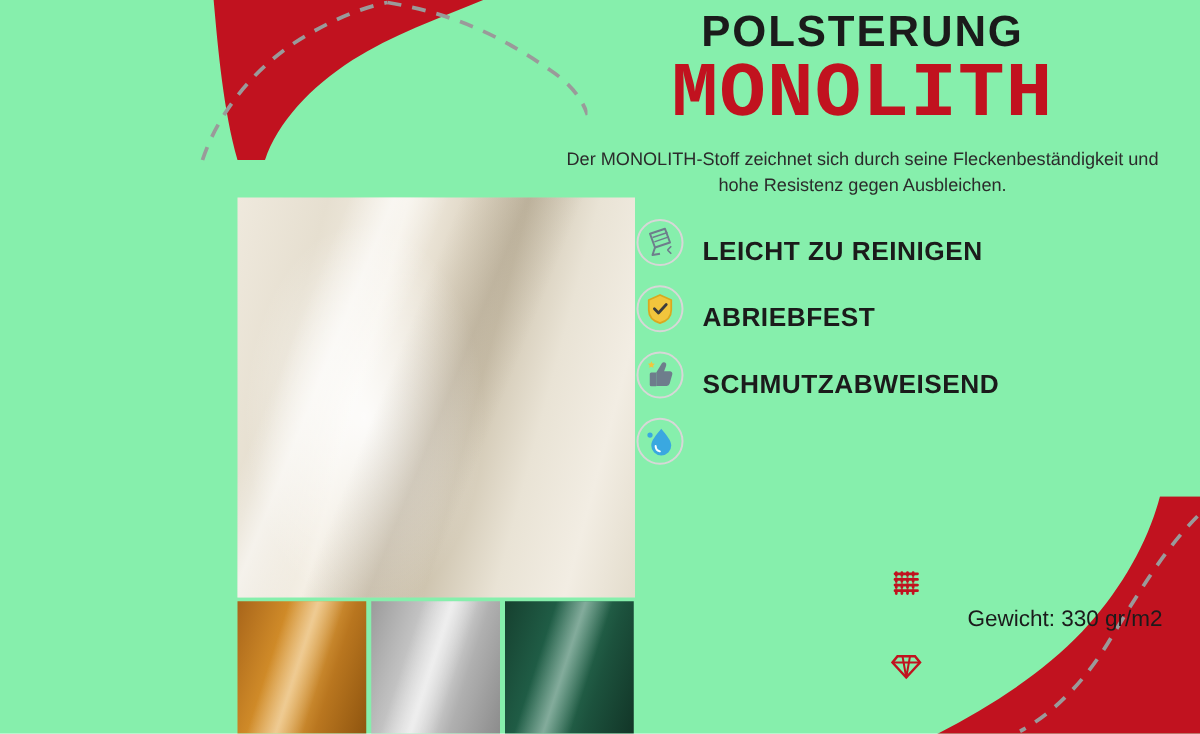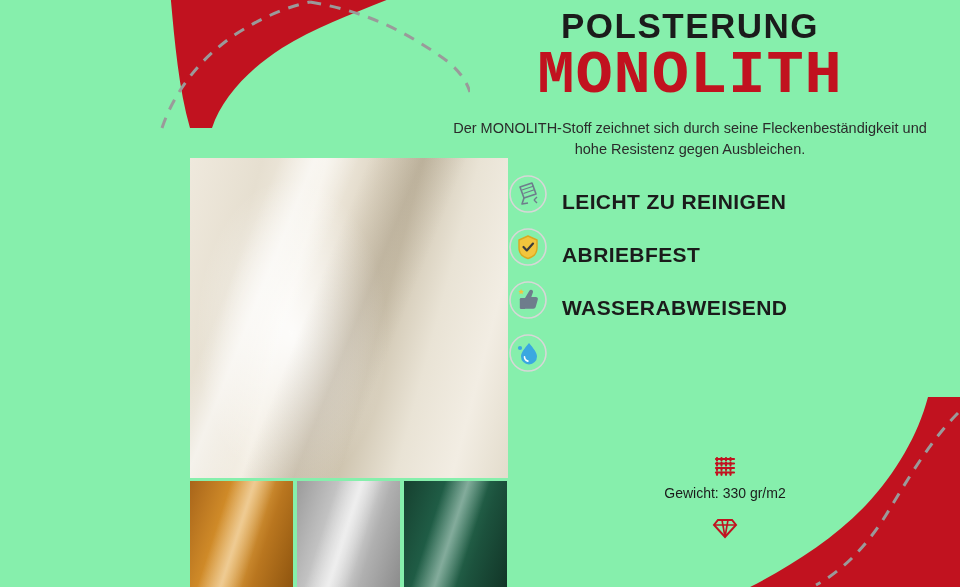--- a/index.html
+++ b/index.html
@@ -154,22 +154,23 @@
     margin-bottom: 12px;
   }
   .spec-icon {
     height: 30px;
     display: flex;
     align-items: center;
     justify-content: center;
     margin-bottom: 3px;
   }
   .spec-text {
-    font-size: 14px;
+    font-size: 18px;
     color: #1b1b1b;
+    text-align: right;
   }
 </style>
 </head>
 <body>
 
 <div class="poster">
 
   <div class="corner-tl">
     <svg width="240" height="140" viewBox="0 0 240 140">
       <path d="M0,0 L240,0 C200,18 150,34 112,58 C78,80 52,108 42,138 L20,138 C8,96 4,44 0,0 Z" fill="#c1121f"></path>
@@ -232,21 +233,21 @@
 
     <div class="feature">
       <span class="feature-icon">
         <svg width="40" height="40" viewBox="0 0 40 40">
           <circle cx="20" cy="20" r="18" fill="none" stroke="#d7d7d7" stroke-width="1.6"></circle>
           <path d="M13 18 h4 v11 h-4 a1.2 1.2 0 0 1 -1.2 -1.2 v-8.6 A1.2 1.2 0 0 1 13 18 Z" fill="#6e7d8c"></path>
           <path d="M17 18 l4.5 -7.5 a2 2 0 0 1 3.4 2 l-1.6 4.5 h4.6 a2 2 0 0 1 1.9 2.6 l-2.1 7.4 a2.4 2.4 0 0 1 -2.3 1.7 H17 Z" fill="#6e7d8c"></path>
           <path d="M15 11 l1.2 2.4 2.6 .4 -1.9 1.8 .5 2.6 -2.4 -1.3 -2.4 1.3 .5 -2.6 -1.9 -1.8 2.6 -.4 Z" fill="#f2c53d" transform="translate(-2,-1) scale(0.72) translate(6,3)"></path>
         </svg>
       </span>
-      <span class="feature-label">WASSERABWEISEND</span>
+      <span class="feature-label">SCHMUTZABWEISEND</span>
     </div>
 
     <div class="feature">
       <span class="feature-icon">
         <svg width="40" height="40" viewBox="0 0 40 40">
           <circle cx="20" cy="20" r="18" fill="none" stroke="#d7d7d7" stroke-width="1.6"></circle>
           <path d="M21 10 C25.5 15.5 29 19.5 29 23.4 A8 8 0 0 1 13 23.4 C13 19.5 16.5 15.5 21 10 Z" fill="#3aa8e0"></path>
           <path d="M16.5 23.8 a4.5 4.5 0 0 0 3.4 4.3" fill="none" stroke="#ffffff" stroke-width="1.6" stroke-linecap="round"></path>
           <circle cx="12" cy="15" r="2.1" fill="#3aa8e0"></circle>
         </svg>

